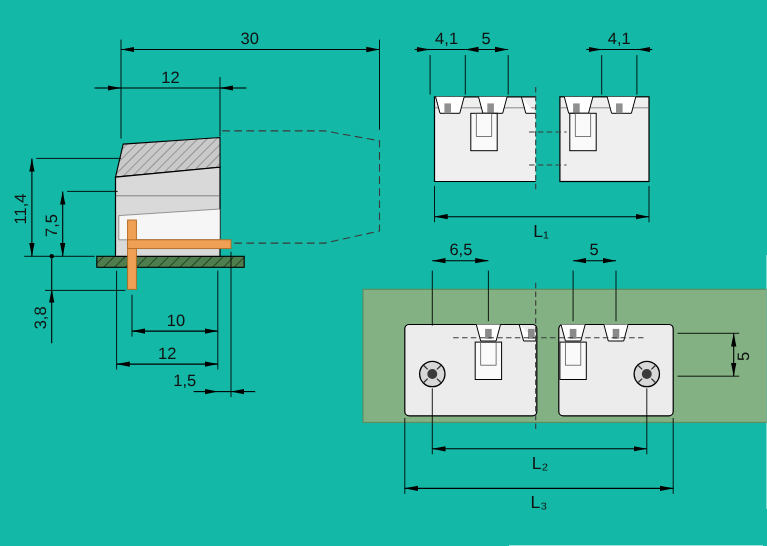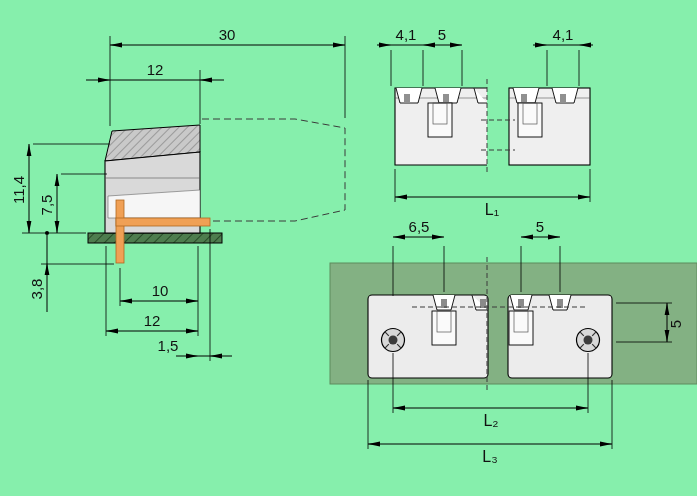--- a/index.html
+++ b/index.html
@@ -1,16 +1,16 @@
 <!DOCTYPE html>
 <html><head>
 <meta charset="utf-8">
 <style>
   html,body{margin:0;padding:0;background:#fff;font-family:"Liberation Sans",sans-serif;}
-  .frame{width:697px;height:496px;background:#86efac;position:relative;overflow:hidden;}
+  .frame{width:697px;height:496px;background:#14b8a6;position:relative;overflow:hidden;}
   svg{display:block;}
   .ext{stroke:#000;stroke-width:.8;fill:none;}
   .dim{stroke:#000;stroke-width:1;fill:none;}
   .thin{stroke:#555;stroke-width:.6;fill:none;}
   .dash{stroke:#3a3a3a;stroke-width:1;fill:none;stroke-dasharray:7 4;}
   .dash2{stroke:#3a3a3a;stroke-width:1;fill:none;stroke-dasharray:5 3;}
   text.dim-label{font-size:15px;fill:#111;}
   text.dim-label-lg{font-size:16px;fill:#111;}
 </style>
 </head>

